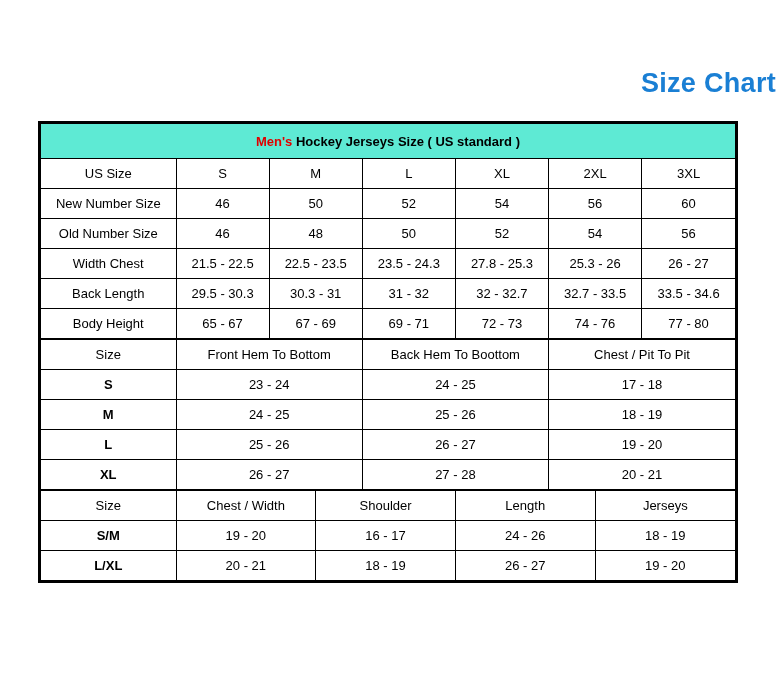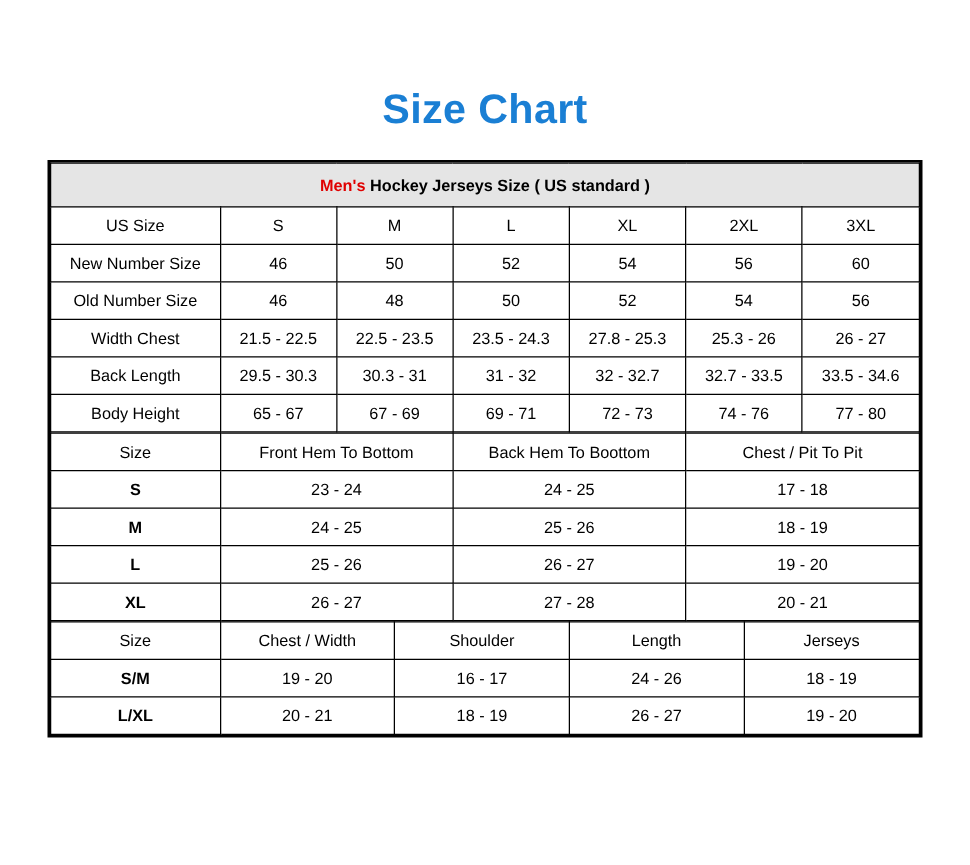--- a/index.html
+++ b/index.html
@@ -9,23 +9,23 @@
   }
   body {
     width: 776px;
     height: 692px;
     font-family: "Liberation Sans", sans-serif;
     color: #000000;
     position: relative;
     overflow: hidden;
   }
   .page-title {
-    text-align: center;
+    text-align: right;
     color: #1a7fd4;
-    font-size: 33px;
+    font-size: 27px;
     font-weight: bold;
     margin: 0;
     padding-top: 68px;
     letter-spacing: 0.3px;
   }
   .chart-wrap {
     margin: 22px 38px 0 38px;
     border: 2px solid #000000;
   }
   table.size-table {
@@ -36,21 +36,21 @@
   table.size-table td {
     border: 1px solid #000000;
     text-align: center;
     vertical-align: middle;
     font-size: 13px;
     height: 25px;
     padding: 2px 2px;
     white-space: nowrap;
   }
   .section-banner {
-    background: #e5e5e5;
+    background: #5eead4;
     font-weight: bold;
     font-size: 14.5px;
     height: 30px !important;
   }
   .section-banner .cat {
     color: #e00000;
   }
   .section-banner .rest {
     color: #000000;
   }

